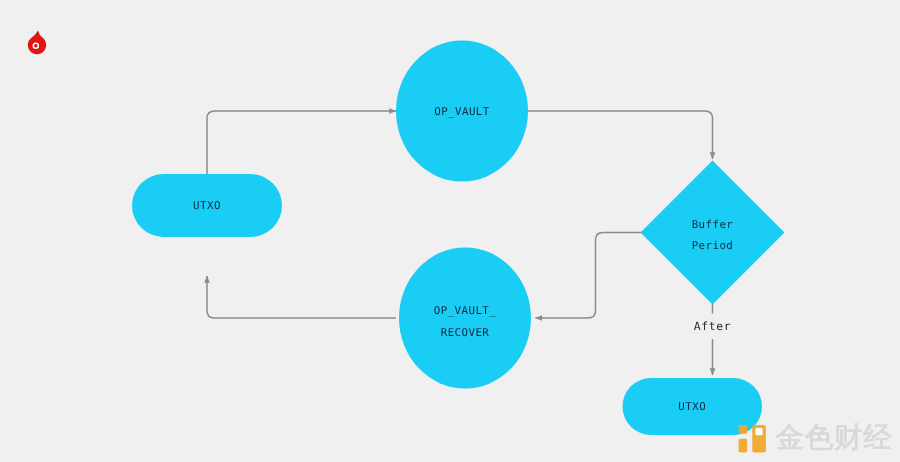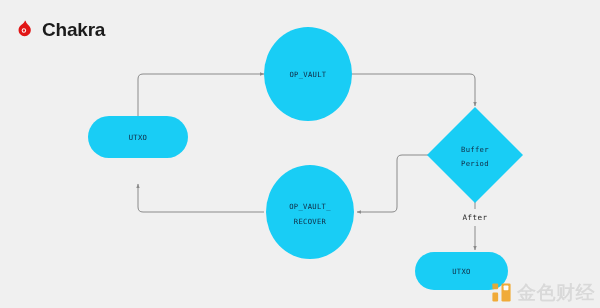--- a/index.html
+++ b/index.html
@@ -99,21 +99,20 @@
 <body>
 
 <div id="canvas">
 
   <div class="brand">
     <svg class="brand-mark" viewBox="0 0 24 24">
       <path d="M12.6 1.3c-.5 2.4-2.1 3.6-3.7 4.9C7 7.7 5.2 9.3 5.2 12.6c0 3.9 3.1 7 7 7s7-3.1 7-7c0-2.9-1.6-4.6-3.2-6.1-1.2-1.2-2.4-2.3-2.6-4.1-.03-.3-.27-.5-.8-.1z" fill="#E11515"></path>
       <circle cx="11.3" cy="13.1" r="2.5" fill="#ffffff"></circle>
       <circle cx="11.3" cy="13.1" r="1.35" fill="#E11515"></circle>
     </svg>
-    <span class="brand-name">Chakra</span>
   </div>
 
   <svg id="flow" viewBox="0 0 600 308">
     <defs>
       <marker id="arrow" viewBox="0 0 10 10" refX="8.6" refY="5" markerWidth="5.2" markerHeight="5.2" orient="auto-start-reverse">
         <path d="M 0 1.4 L 9 5 L 0 8.6 z" fill="#8a8a8a"></path>
       </marker>
     </defs>
 
     <path class="conn" d="M 138 116 L 138 79 Q 138 74 143 74 L 264 74" marker-end="url(#arrow)"></path>

